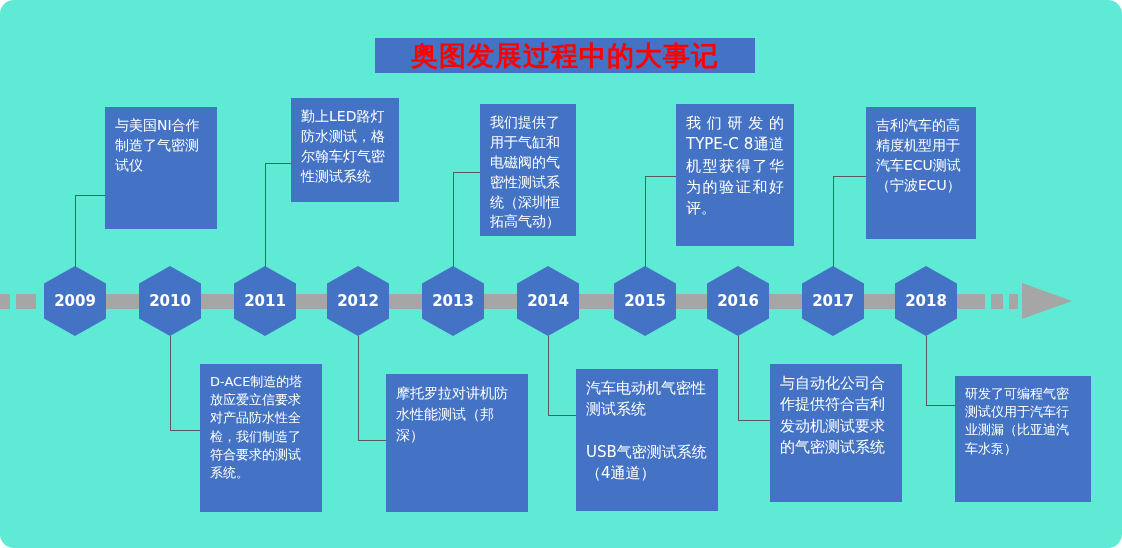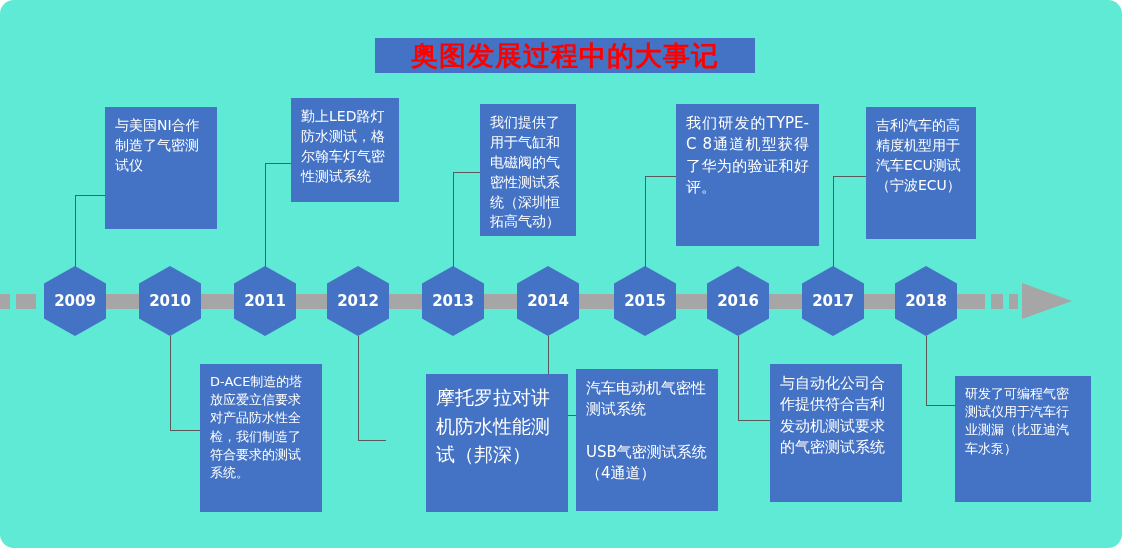--- a/index.html
+++ b/index.html
@@ -55,21 +55,21 @@
   
   .event {
     position:absolute; box-sizing:border-box;
     background:var(--primary-blue,#4472C4);
     color:var(--text-white,#fff);
     padding:9px 10px; font-size:14px; line-height:1.42;
     white-space:pre-line; z-index:2;
   }
   .fs13 { font-size:13px; line-height:1.4; }
   .fs15 { font-size:15px; }
-  .fs17 { font-size:19px; line-height:1.5;margin-left:40px; }
+  .fs17 { font-size:14px; line-height:1.5; }
   .justify { text-align:justify; }
 </style>
 </head>
 <body>
 
 <div class="canvas">
 
   <div class="title-bar">奥图发展过程中的大事记</div>
 
   <div class="tl-seg" style="left:0px;width:10px"></div>
@@ -128,21 +128,21 @@
   <div class="vline" style="left:548px;top:336px;height:79px"></div>
   <div class="hline" style="left:548px;top:415px;width:28px"></div>
   <div class="vline" style="left:738px;top:336px;height:84px"></div>
   <div class="hline" style="left:738px;top:420px;width:32px"></div>
   <div class="vline" style="left:926px;top:336px;height:69px"></div>
   <div class="hline" style="left:926px;top:405px;width:29px"></div>
 
   <div class="event" style="left:105px;top:107px;width:112px;height:122px">与美国NI合作制造了气密测试仪</div>
   <div class="event" style="left:291px;top:98px;width:108px;height:104px">勤上LED路灯防水测试，格尔翰车灯气密性测试系统</div>
   <div class="event" style="left:480px;top:104px;width:96px;height:132px">我们提供了用于气缸和电磁阀的气密性测试系统（深圳恒拓高气动）</div>
-  <div class="event fs15 justify" style="left:676px;top:104px;width:143px;height:142px">我们研发的TYPE-C  8通道机型获得了华为的验证和好评。</div>
+  <div class="event fs15 justify" style="left:676px;top:104px;width:118px;height:142px">我们研发的TYPE-C  8通道机型获得了华为的验证和好评。</div>
   <div class="event fs13" style="left:200px;top:364px;width:122px;height:148px">D-ACE制造的塔放应爱立信要求对产品防水性全检，我们制造了符合要求的测试系统。</div>
 
   <div class="event" style="left:866px;top:107px;width:110px;height:132px">吉利汽车的高精度机型用于汽车ECU测试（宁波ECU）</div>
   <div class="event fs17" style="left:386px;top:374px;width:142px;height:138px">摩托罗拉对讲机防水性能测试（邦深）</div>
   <div class="event fs15" style="left:576px;top:369px;width:142px;height:142px">汽车电动机气密性测试系统
 
 USB气密测试系统（4通道）</div>
   <div class="event fs15" style="left:770px;top:364px;width:132px;height:138px">与自动化公司合作提供符合吉利发动机测试要求的气密测试系统</div>
   <div class="event fs13" style="left:955px;top:376px;width:136px;height:126px">研发了可编程气密测试仪用于汽车行业测漏（比亚迪汽车水泵）</div>
 

